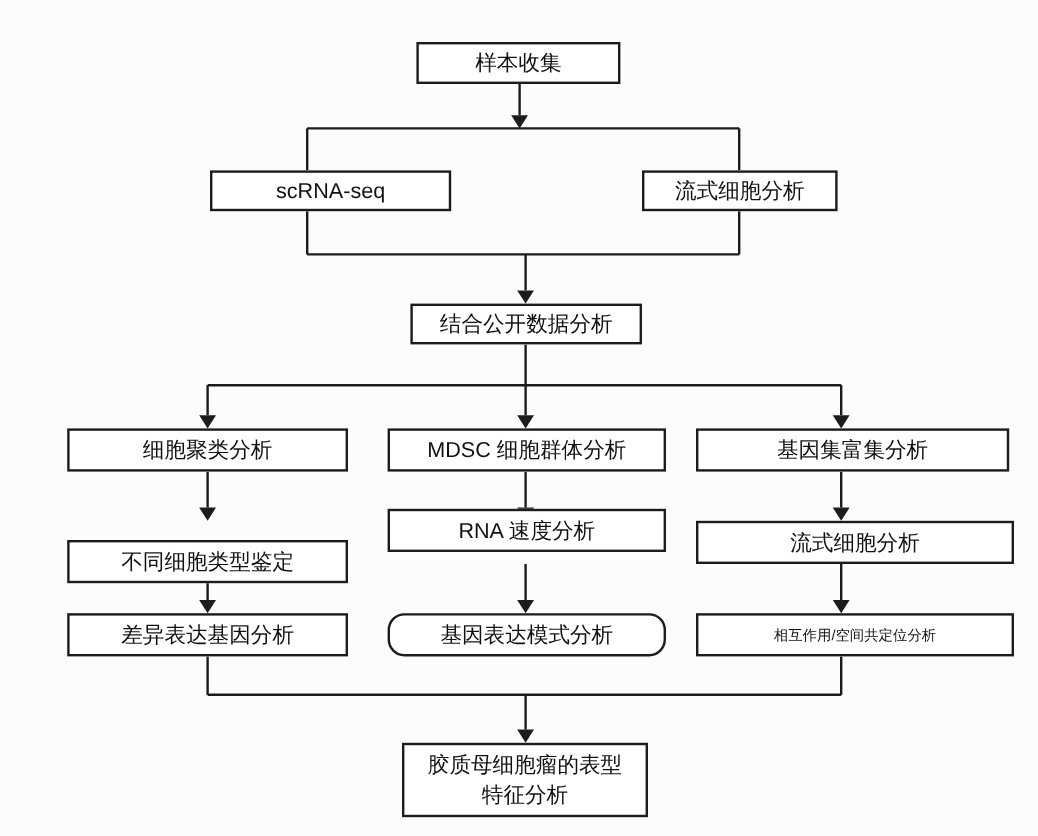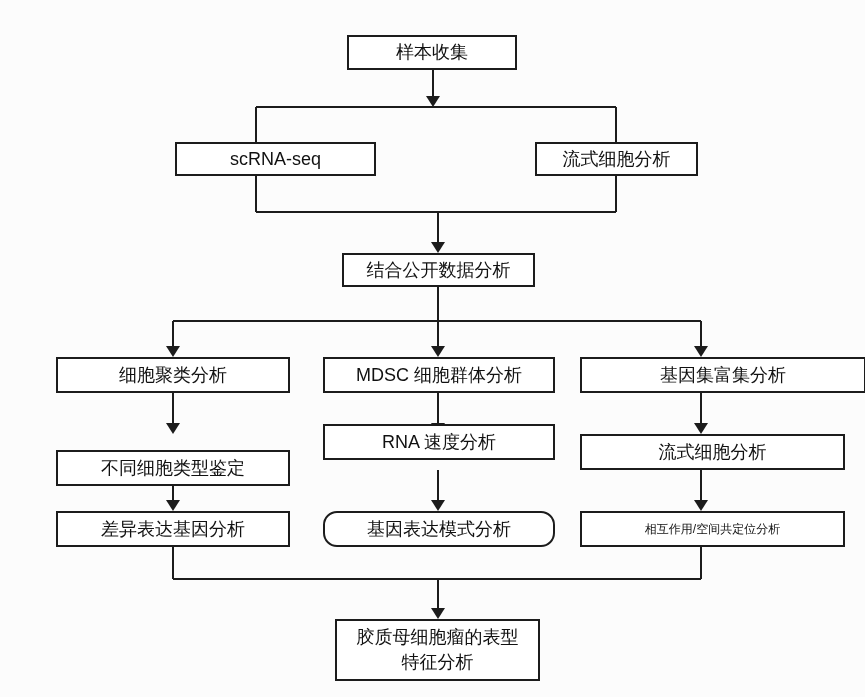--- a/index.html
+++ b/index.html
@@ -124,21 +124,21 @@
   <div class="node" style="left:56px;top:357px;width:234px;height:36px;">
     <span>细胞聚类分析</span>
   </div>
 
   <div class="node" style="left:342px;top:253px;width:193px;height:34px;">
     <span>结合公开数据分析</span>
   </div>
   <div class="node" style="left:323px;top:357px;width:232px;height:36px;">
     <span>MDSC 细胞群体分析</span>
   </div>
-  <div class="node" style="left:580px;top:357px;width:286px;height:36px;">
+  <div class="node" style="left:580px;top:357px;width:261px;height:36px;">
     <span>基因集富集分析</span>
   </div>
 
   <div class="node" style="left:56px;top:434px;width:234px;height:36px;margin-top:16px;">
     <span>不同细胞类型鉴定</span>
   </div>
   <div class="node" style="left:323px;top:424px;width:232px;height:36px;">
     <span>RNA 速度分析</span>
   </div>
   <div class="node" style="left:580px;top:434px;width:265px;height:36px;">

